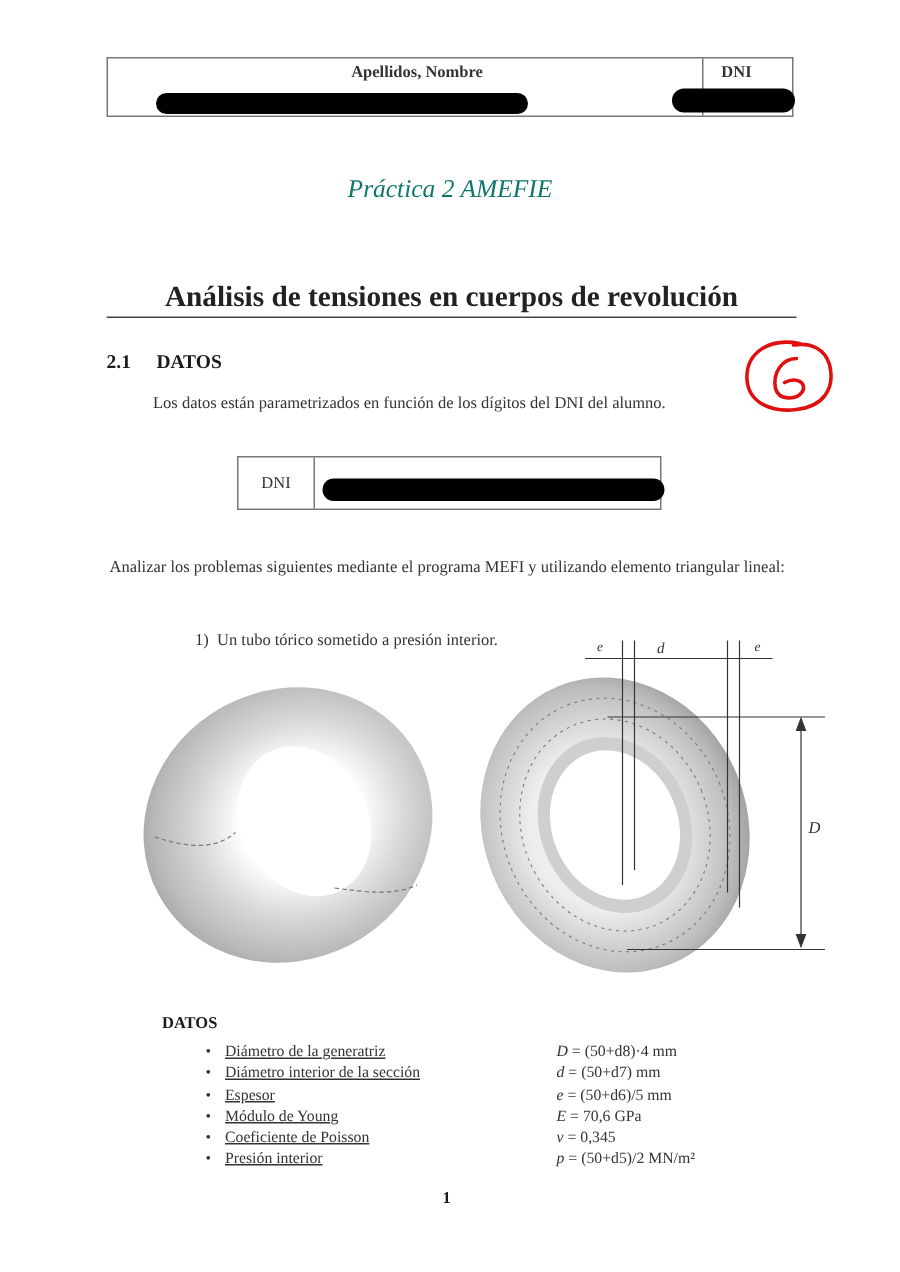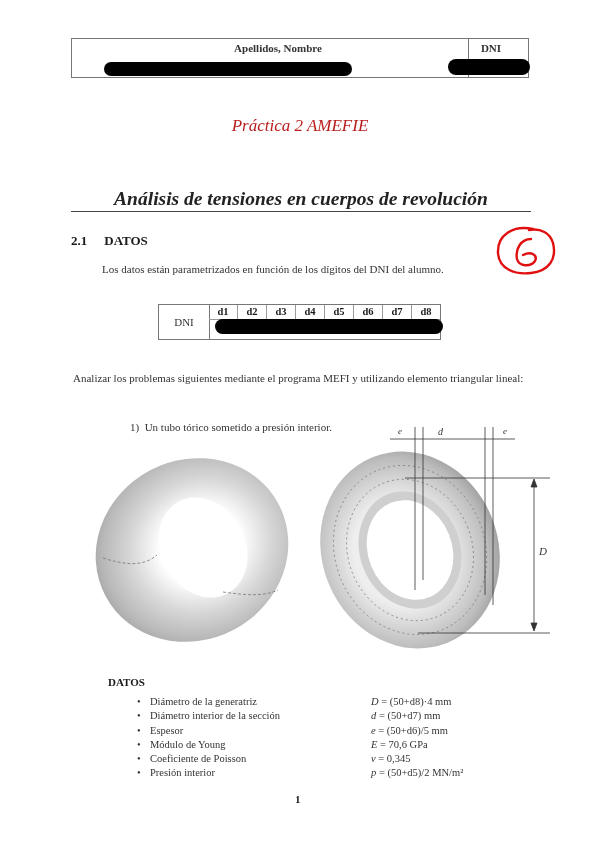--- a/index.html
+++ b/index.html
@@ -3,38 +3,38 @@
 <meta charset="utf-8">
 <style>
   html, body { margin:0; padding:0; background:#ffffff; }
   body { width:600px; height:848px; position:relative; overflow:hidden; font-family:"Liberation Serif", serif; color:#1a1a1a; }
   .abs { position:absolute; }
   
   .hdr { left:71px; top:38px; width:458px; height:40px; border:1px solid #777; box-sizing:border-box; }
   .hdr .col1 { position:absolute; left:16px; top:0; width:380px; height:100%; border-right:1px solid #777; }
   .hdr .hlabel { position:absolute; top:3px; font-weight:bold; font-size:11px; color:#333; }
   .redact { position:absolute; background:#000; border-radius:10px; }
-  .subtitle { left:0; width:600px; top:116px; text-align:center; font-style:italic; font-size:17px; color:#b91c1c; }
-  .title { left:71px; width:460px; top:188px; text-align:center; font-weight:bold; font-size:19.5px; color:#222;font-style:italic; }
+  .subtitle { left:0; width:600px; top:116px; text-align:center; font-style:italic; font-size:17px; color:#0f766e; }
+  .title { left:71px; width:460px; top:188px; text-align:center; font-weight:bold; font-size:19.5px; color:#222; }
   .title-rule { left:71px; top:211px; width:460px; height:1px; background:#444; }
   .sec { left:71px; top:233px; font-weight:bold; font-size:13px; }
   .sec .num { display:inline-block; width:30px; }
   .para { font-size:11px; color:#333; line-height:16px; }
   .mark { left:493px; top:225px; width:66px; height:52px; }
   
   .dni { left:158px; top:304px; width:283px; height:36px; border:1px solid #777; box-sizing:border-box; }
   .dni .lab { position:absolute; left:0; top:0; width:50px; height:100%; border-right:1px solid #777; display:flex; align-items:center; justify-content:center; font-size:11px; color:#333; }
   .dni .digits { position:absolute; left:50px; top:0; right:0; height:14px; display:flex; border-bottom:1px solid #999; }
   .dni .digits span { flex:1; text-align:center; font-weight:bold; font-size:10.5px; border-right:1px solid #999; line-height:14px; }
   .dni .digits span:last-child { border-right:none; }
   .datos-h { left:108px; top:676px; font-weight:bold; font-size:11px; }
   .list { left:137px; top:696px; font-size:10.5px; color:#333; }
   .list .row { height:14.3px; position:relative; width:340px; }
   .list .bullet { position:absolute; left:0; top:0; }
-  .list .lbl { position:absolute; left:13px; top:0; }
+  .list .lbl { position:absolute; left:13px; top:0;text-decoration:underline; }
   .list .val { position:absolute; left:186px; top:0;margin-left:48px; }
   .list .val i { font-style:italic; }
   .pnum { left:295px; top:793px; font-size:11px; font-weight:bold; }
 </style>
 </head>
 <body>
 
 <div class="abs hdr">
   <div class="col1">
     <span class="hlabel" style="left:0;width:380px;text-align:center;">Apellidos, Nombre</span>
@@ -54,30 +54,20 @@
 </div>
 <div class="abs para" style="left:102px;top:261px;">Los datos están parametrizados en función de los dígitos del DNI del alumno.</div>
 
 <svg class="abs mark" viewBox="0 0 66 52">
   <path d="M40 4 C20 0 4 10 5 28 C6 44 22 50 38 48 C56 46 64 34 60 18 C57 8 48 3 36 5" fill="none" stroke="#e01010" stroke-width="2.4" stroke-linecap="round"></path>
   <path d="M38 14 C28 14 22 24 24 34 C26 42 38 42 42 36 C45 30 38 26 30 30" fill="none" stroke="#e01010" stroke-width="2.4" stroke-linecap="round"></path>
 </svg>
 
 <div class="abs dni">
   <div class="lab">DNI</div>
-  <div class="digits">
-    <span>d1</span>
-    <span>d2</span>
-    <span>d3</span>
-    <span>d4</span>
-    <span>d5</span>
-    <span>d6</span>
-    <span>d7</span>
-    <span>d8</span>
-  </div>
   <div class="redact" style="left:56px;top:14px;width:228px;height:15px;"></div>
 </div>
 
 <div class="abs para" style="left:73px;top:370px;width:458px;text-align:justify;">Analizar los problemas siguientes mediante el programa MEFI y utilizando elemento triangular lineal:</div>
 
 <div class="abs para" style="left:82px;top:419px;margin-left:48px;">
   <span>1)</span>&nbsp;
   <span>Un tubo tórico sometido a presión interior.</span>
 </div>
 

